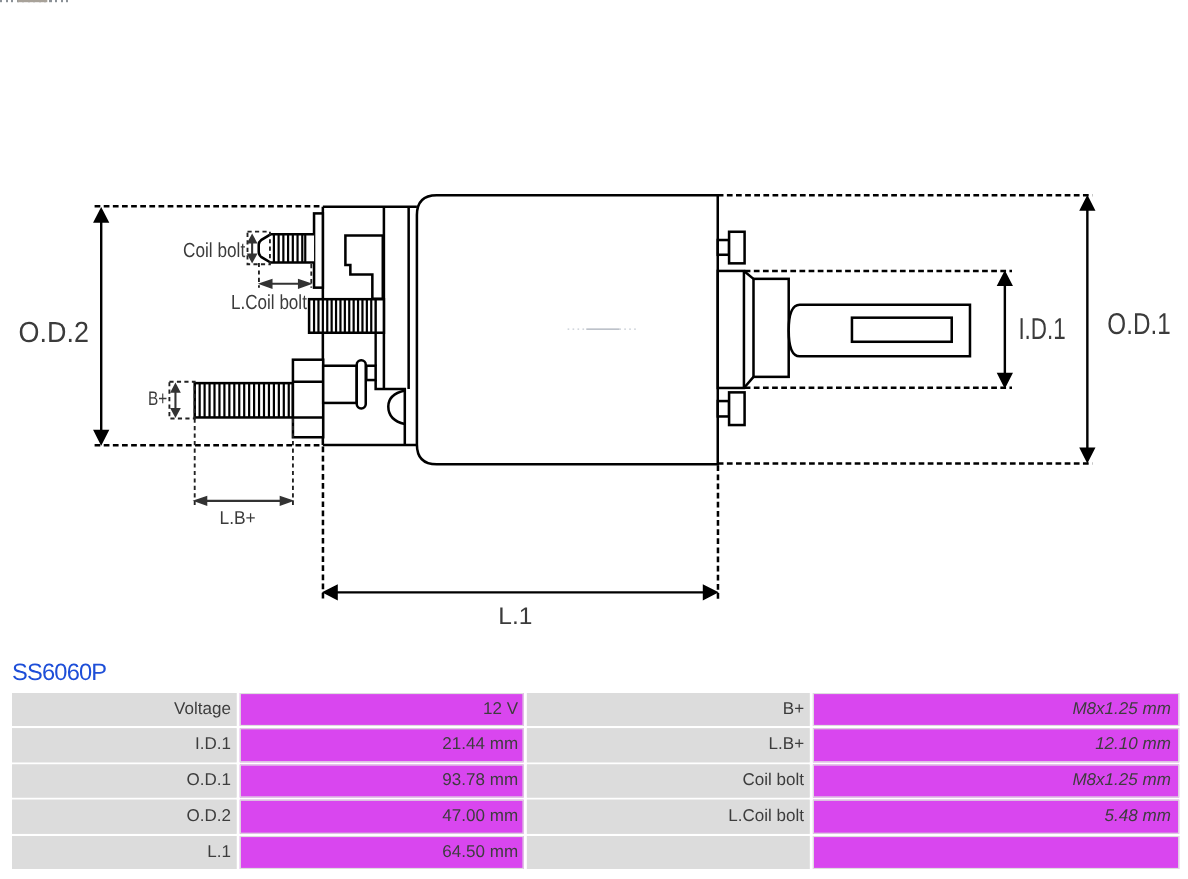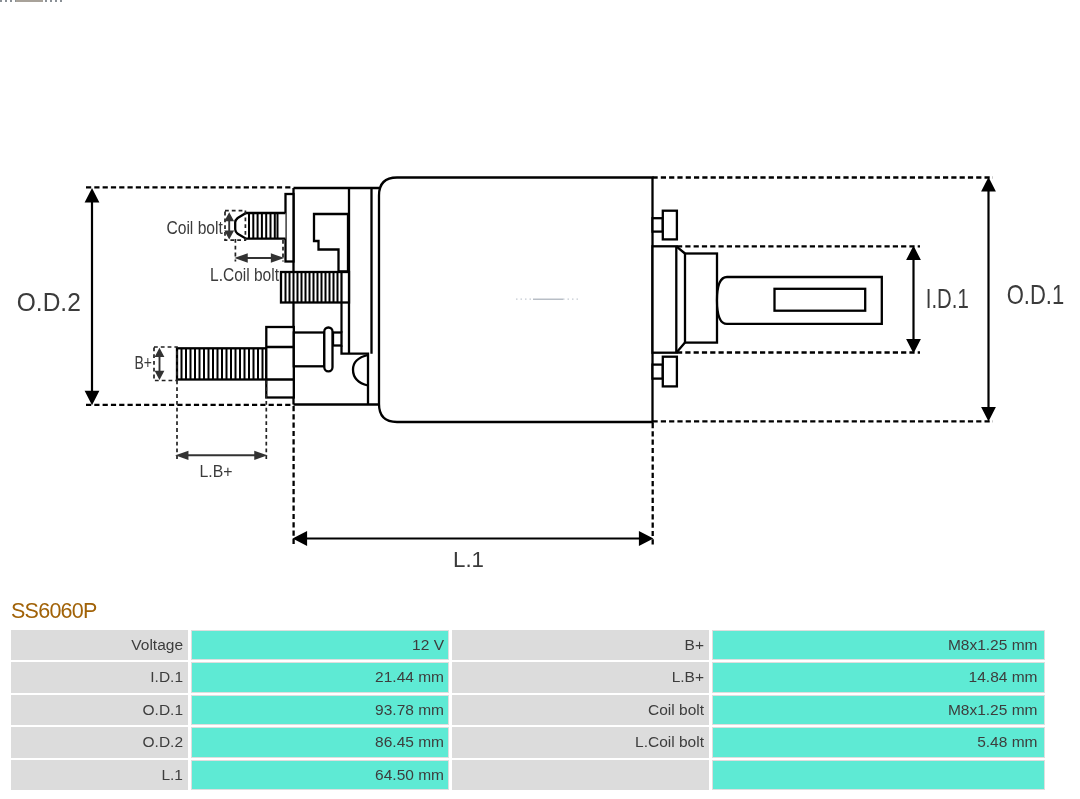--- a/index.html
+++ b/index.html
@@ -1,27 +1,27 @@
 <!DOCTYPE html>
 <html><head>
 <meta charset="utf-8">
 <style>
   html,body{margin:0;padding:0;background:#fff;}
   body{width:1080px;height:799px;position:relative;overflow:hidden;
        font-family:"Liberation Sans",sans-serif;}
   #diag{position:absolute;left:0;top:0;}
   #title{position:absolute;left:11px;top:600.5px;font-size:21.5px;line-height:21px;
-         color:#a16207;letter-spacing:-0.75px;}
+         color:#1d4ed8;letter-spacing:-0.75px;}
   table.spec{position:absolute;left:8px;top:627.5px;border-collapse:separate;
              border-spacing:3.5px 2px;table-layout:fixed;}
   td{box-sizing:border-box;height:30.5px;font-size:15.5px;color:#3d3d3d;
      text-align:right;padding:0 4px 0 0;white-space:nowrap;}
   td.g{background:#dcdcdc;border:1px solid #dcdcdc;}
-  td.w{background:#5eead4;border:1px solid #dedede;padding-right:3.5px;padding-left:20px;}
-  td.w4{padding-right:6px;}
+  td.w{background:#d946ef;border:1px solid #dedede;padding-right:3.5px;padding-left:20px;}
+  td.w4{padding-right:6px;font-style:italic;}
 </style>
 </head>
 <body>
 <div style="position:absolute;left:0;top:0;width:65px;height:2px;background:repeating-linear-gradient(90deg,#8a9096 0 2px,rgba(255,255,255,0) 2px 5px);"></div>
 <div style="position:absolute;left:16px;top:0;width:27px;height:2px;background:#a8a299;"></div>
 
 <svg id="diag" width="1080" height="585" viewBox="0 0 1080 585">
   <g stroke="#000" stroke-width="2.3" fill="none">
 
     <path d="M 652.5,177.5 H 397 Q 379,177.5 379,195.5 V 404 Q 379,422 397,422 H 652.5 Z" fill="#fff"></path>
@@ -131,40 +131,40 @@
     <text x="166.4" y="233.6" font-size="18.5" textLength="56.5" lengthAdjust="spacingAndGlyphs">Coil bolt</text>
     <text x="210" y="281" font-size="18.5" textLength="69" lengthAdjust="spacingAndGlyphs">L.Coil bolt</text>
   </g>
 </svg>
 
 <div id="title">SS6060P</div>
 
 <table class="spec">
   <tbody>
       <tr>
-    <td class="g" style="width:177px;">Voltage</td>
+    <td class="g" style="width:204px;">Voltage</td>
     <td class="w" style="width:257.5px;">12 V</td>
     <td class="g" style="width:257.5px;">B+</td>
     <td class="w w4" style="width:332.5px;">M8x1.25 mm</td>
   </tr>
   <tr>
     <td class="g">I.D.1</td>
         <td class="w">21.44 mm</td>
     <td class="g">L.B+</td>
-        <td class="w w4">14.84 mm</td>
+        <td class="w w4">12.10 mm</td>
   </tr>
   <tr>
     <td class="g">O.D.1</td>
         <td class="w">93.78 mm</td>
     <td class="g">Coil bolt</td>
         <td class="w w4">M8x1.25 mm</td>
   </tr>
   <tr>
     <td class="g">O.D.2</td>
-        <td class="w">86.45 mm</td>
+        <td class="w">47.00 mm</td>
     <td class="g">L.Coil bolt</td>
         <td class="w w4">5.48 mm</td>
   </tr>
   <tr>
     <td class="g">L.1</td>
         <td class="w">64.50 mm</td>
     <td class="g"></td>
         <td class="w w4"></td>
   </tr>
 </tbody>

